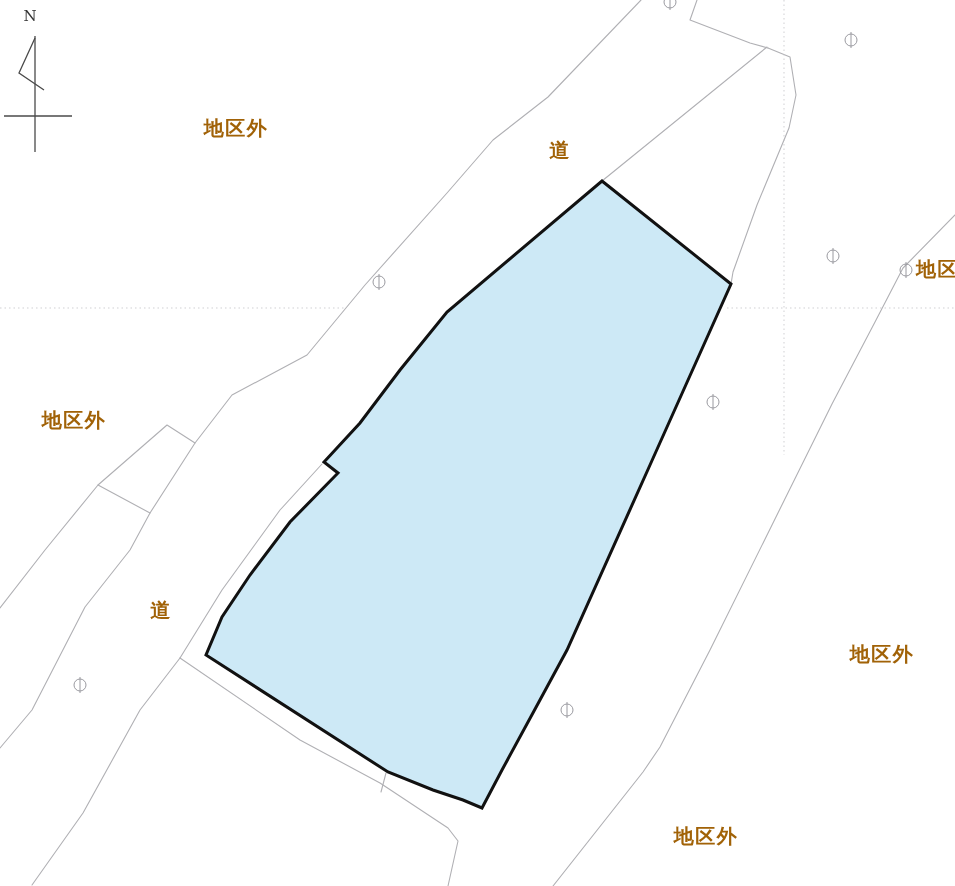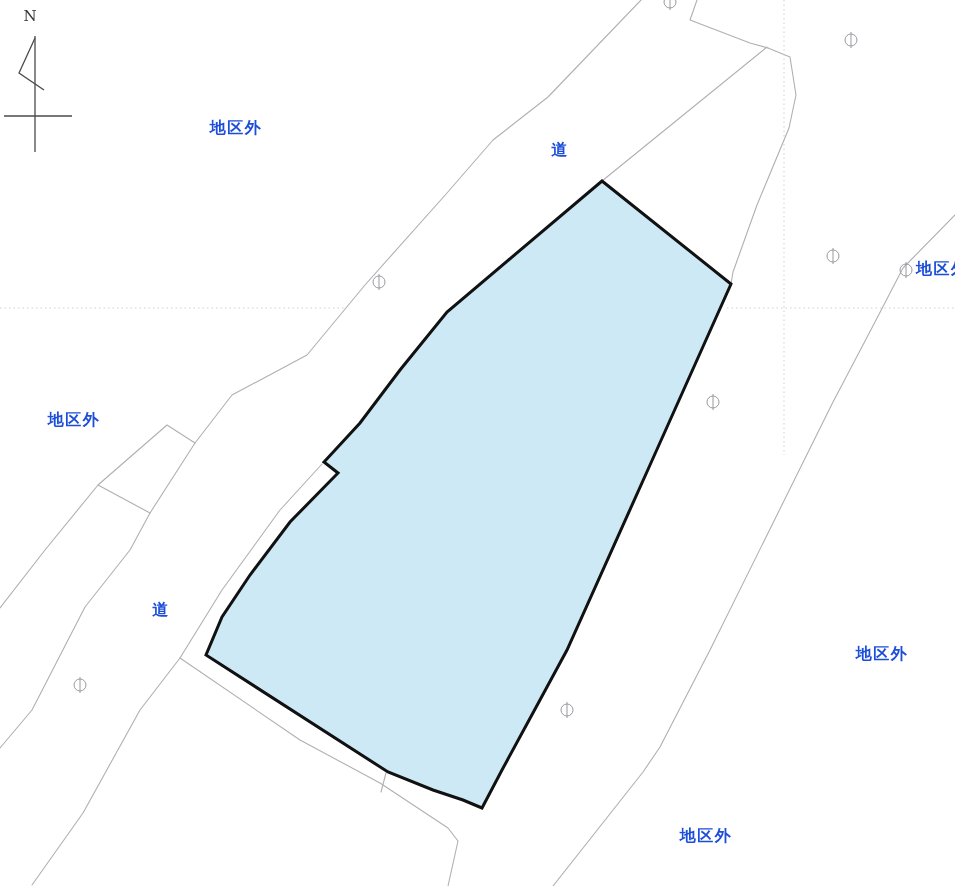--- a/index.html
+++ b/index.html
@@ -10,23 +10,23 @@
     overflow:hidden;
     font-family:"Liberation Sans",sans-serif;
   }
   #map-svg{position:absolute;left:0;top:0;}
   .map-label{
     position:absolute;
     transform:translate(-50%,-50%);
     white-space:nowrap;
     font-family:Liberation Mono, monospace;
     font-weight:700;
-    font-size:16px;
+    font-size:20px;
     letter-spacing:1.5px;
-    color:#1d4ed8;
+    color:#a16207;
     user-select:none;
   }
   .map-label.anchor-left{transform:translate(0,-50%);}
   #north-label{
     position:absolute;
     transform:translate(-50%,-50%);
     font-family:"DejaVu Serif","Liberation Serif",serif;
     font-size:15px;
     color:#333333;
     user-select:none;

